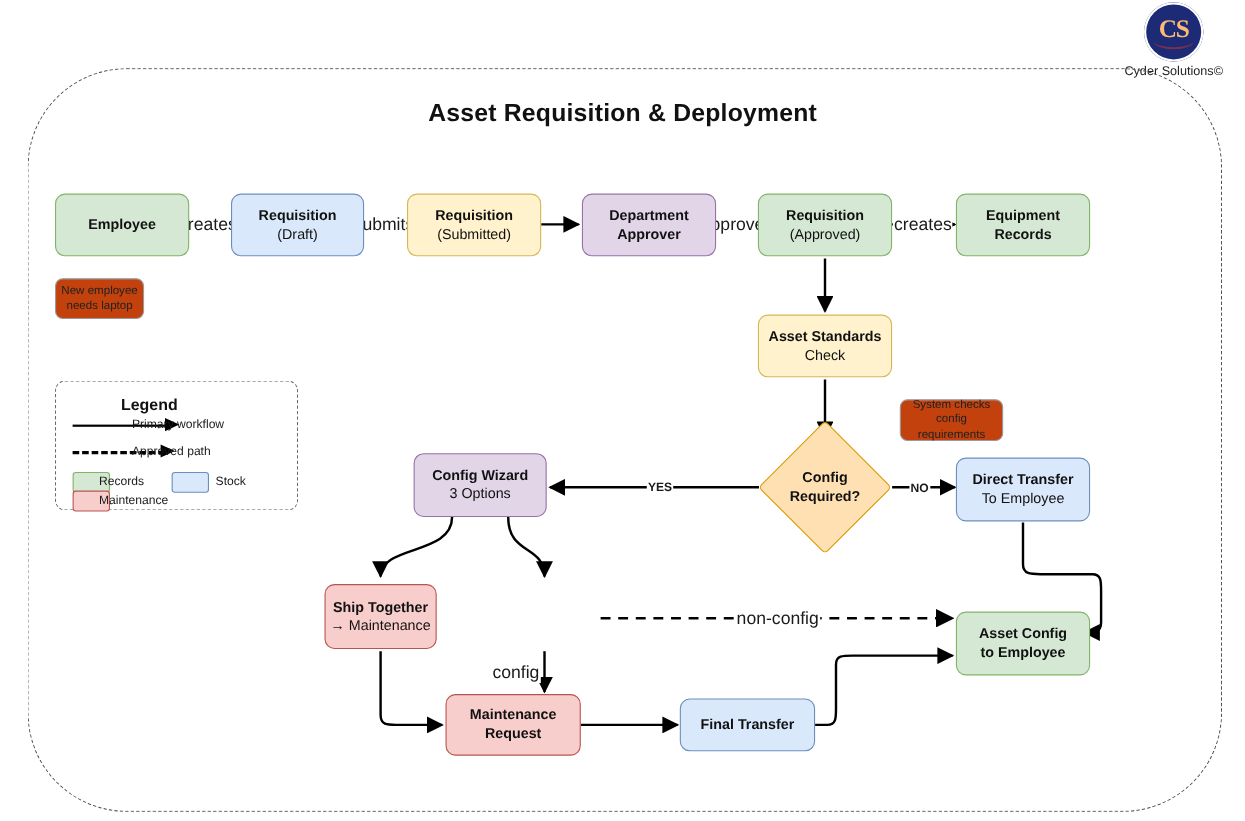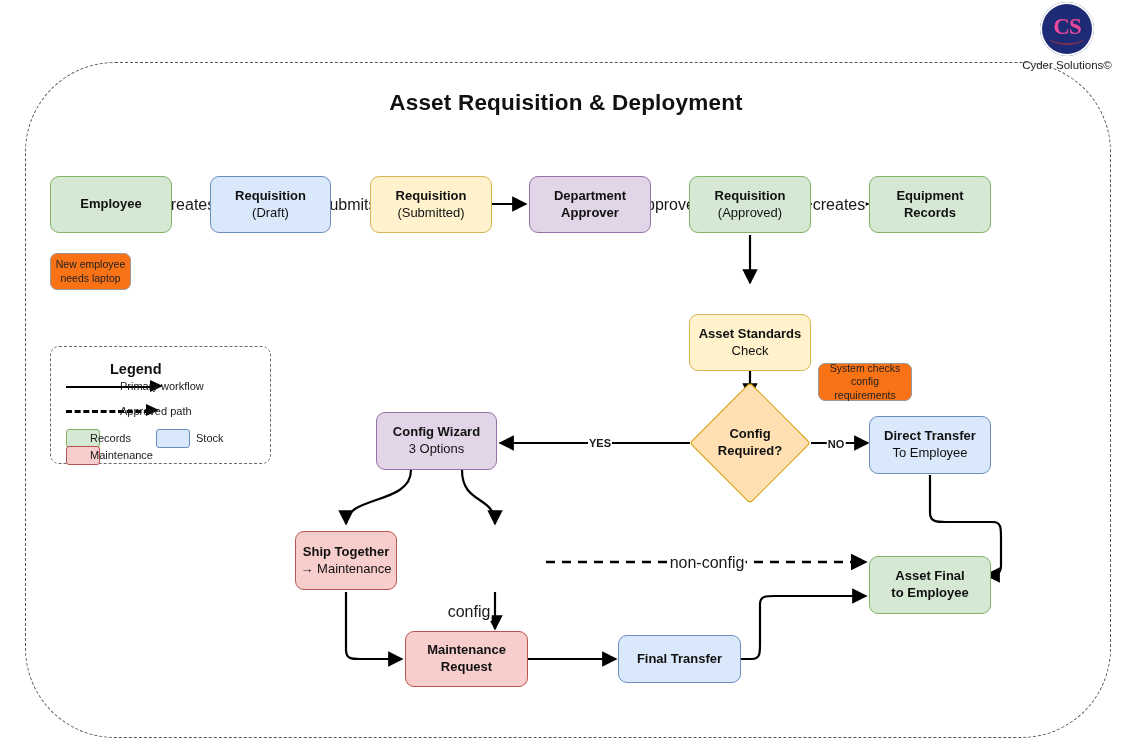--- a/index.html
+++ b/index.html
@@ -6,21 +6,21 @@
   body{width:1132px;height:746px;position:relative;overflow:hidden;
        font-family:"Liberation Sans","DejaVu Sans",sans-serif;color:#111;}
 
   #root{position:absolute;inset:0;}
 
   
   .brand{position:absolute;right:6px;top:2px;width:118px;text-align:center;}
   .brand-logo{width:54px;height:54px;border-radius:50%;background:#1d2b77;
               margin:0 auto;position:relative;box-shadow:0 0 0 2px #fff inset;}
   .brand-logo .cs{position:absolute;inset:0;display:flex;align-items:center;
-       justify-content:center;color:#ec4899;font-size:23px;font-weight:bold;
+       justify-content:center;color:#fdba74;font-size:23px;font-weight:bold;
        font-family:"Liberation Serif","DejaVu Serif",serif;letter-spacing:-1px;
        padding-bottom:4px;box-sizing:border-box;}
   .brand-logo .swoosh{position:absolute;left:9px;right:9px;bottom:11px;height:13px;
        border-bottom:2px solid #8d2f4a;border-radius:0 0 60% 60%;opacity:.85;}
   .brand-name{font-size:11.5px;color:#222;margin-top:3px;white-space:nowrap;}
 
   
   .frame{position:absolute;left:25px;top:62px;width:1086px;height:676px;
          border:1.6px dashed #555;border-radius:90px;box-sizing:border-box;}
 
@@ -46,21 +46,21 @@
 
   
   .diamond{position:absolute;}
   .diamond .shape{position:absolute;inset:0;background:#ffe0b3;
         border:1.4px solid #d79b00;transform:rotate(45deg);border-radius:4px;}
   .diamond .lbl{position:absolute;inset:0;display:flex;flex-direction:column;
         align-items:center;justify-content:center;font-size:13px;font-weight:bold;
         text-align:center;line-height:1.3;}
 
   
-  .note{position:absolute;box-sizing:border-box;background:#f97316;
+  .note{position:absolute;box-sizing:border-box;background:#c2410c;
         border:1.2px solid #9a9a9a;border-radius:7px;display:flex;
         align-items:center;justify-content:center;text-align:center;
         font-size:10.5px;line-height:1.3;color:#222;padding:2px 4px;}
 
   
   .elabel{position:absolute;background:#ffffff;font-size:16px;color:#1a1a1a;
           padding:0 1px;white-space:nowrap;transform:translate(-50%,-50%);}
   .elabel.big{font-size:11px;font-weight:bold;}
 
   
@@ -167,21 +167,21 @@
   <div class="node n-green" style="left:689px;top:176px;width:122px;height:57px;">
     <span class="t1">Requisition</span>
     <span class="t2">(Approved)</span>
   </div>
 
   <div class="node n-green" style="left:869px;top:176px;width:122px;height:57px;">
     <span class="t1">Equipment</span>
     <span class="t1">Records</span>
   </div>
 
-  <div class="node n-yellow" style="left:689px;top:286px;width:122px;height:57px;margin-top:28px;">
+  <div class="node n-yellow" style="left:689px;top:286px;width:122px;height:57px;">
     <span class="t1">Asset Standards</span>
     <span class="t2">Check</span>
   </div>
 
   <div class="diamond" style="left:707px;top:400px;width:86px;height:86px;">
     <div class="shape"></div>
     <div class="lbl">
       <span>Config</span>
       <span>Required?</span>
     </div>
@@ -197,21 +197,21 @@
     <span class="t2">To Employee</span>
   </div>
 
   <div class="node n-red" style="left:295px;top:531px;width:102px;height:59px;">
     <span class="t1">Ship Together</span>
     <span class="t2">→ Maintenance</span>
   </div>
 
 
   <div class="node n-green" style="left:869px;top:556px;width:122px;height:58px;">
-    <span class="t1">Asset Final</span>
+    <span class="t1">Asset Config</span>
     <span class="t1">to Employee</span>
   </div>
 
   <div class="node n-red" style="left:405px;top:631px;width:123px;height:56px;">
     <span class="t1">Maintenance</span>
     <span class="t1">Request</span>
   </div>
 
   <div class="node n-blue" style="left:618px;top:635px;width:123px;height:48px;">
     <span class="t1">Final Transfer</span>

